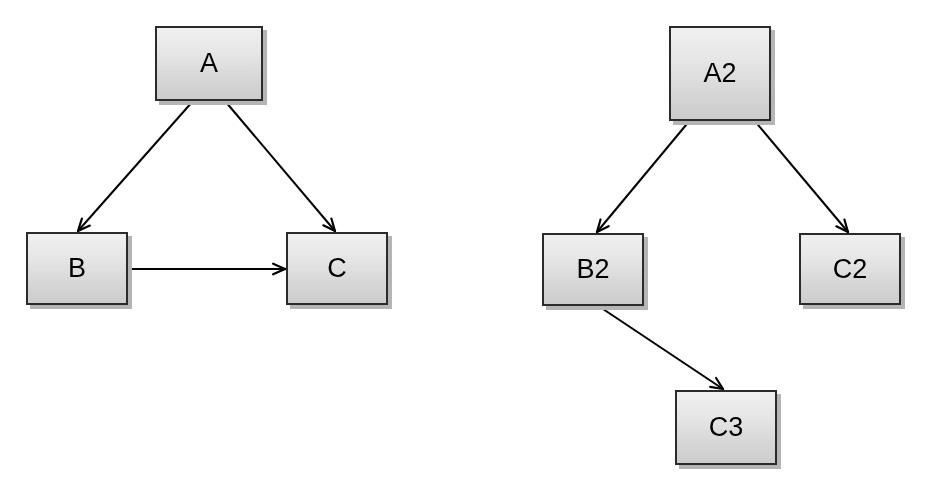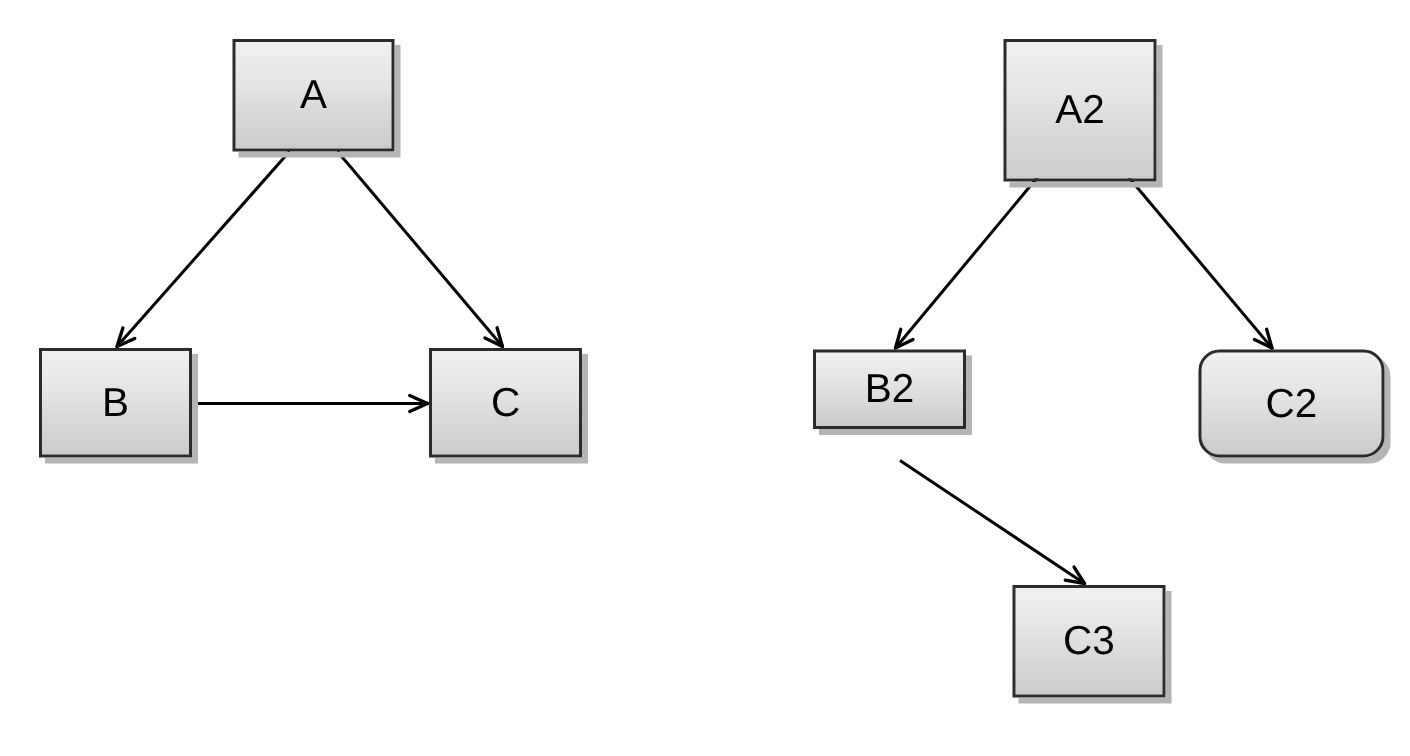--- a/index.html
+++ b/index.html
@@ -83,24 +83,24 @@
       </div>
       <div class="node" style="left: 26px; top: 232px; width: 102px; height: 73px;">
         <span class="node-label">B</span>
       </div>
       <div class="node" style="left: 286px; top: 232px; width: 102px; height: 73px;">
         <span class="node-label">C</span>
       </div>
       <div class="node" style="left: 669px; top: 26px; width: 102px; height: 95px;">
         <span class="node-label">A2</span>
       </div>
-      <div class="node" style="left: 542px; top: 233px; width: 102px; height: 53px;">
+      <div class="node" style="left: 542px; top: 233px; width: 102px; height: 73px;">
         <span class="node-label">B2</span>
       </div>
-      <div class="node" style="left: 799px; top: 233px; width: 124px; height: 72px; border-radius: 14px;">
+      <div class="node" style="left: 799px; top: 233px; width: 102px; height: 72px;">
         <span class="node-label">C2</span>
       </div>
       <div class="node" style="left: 675px; top: 390px; width: 102px; height: 75px;">
         <span class="node-label">C3</span>
       </div>
     </div>
 
 </div>
 
 </body></html>

